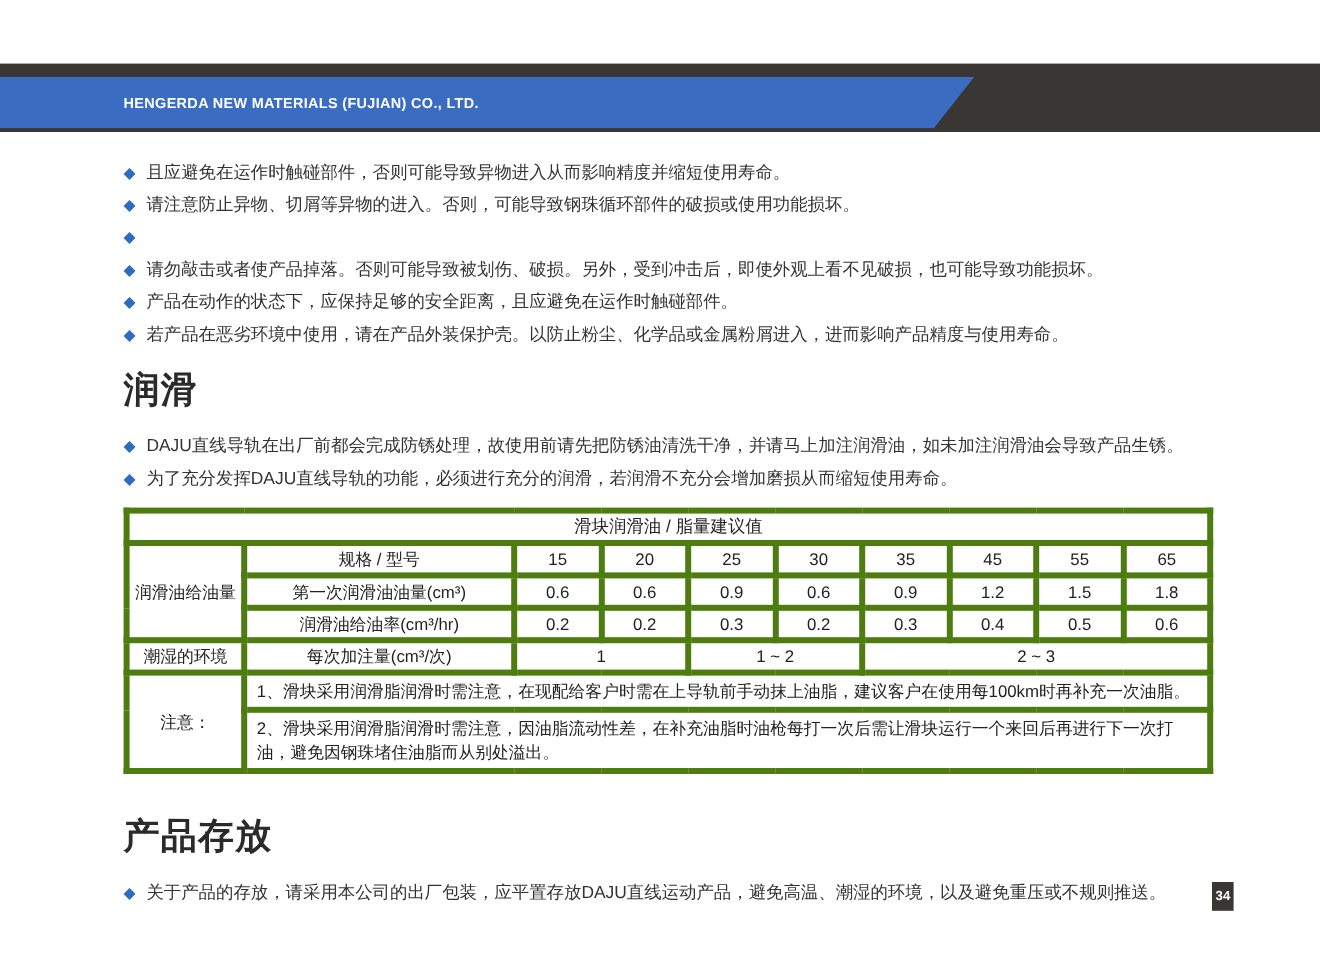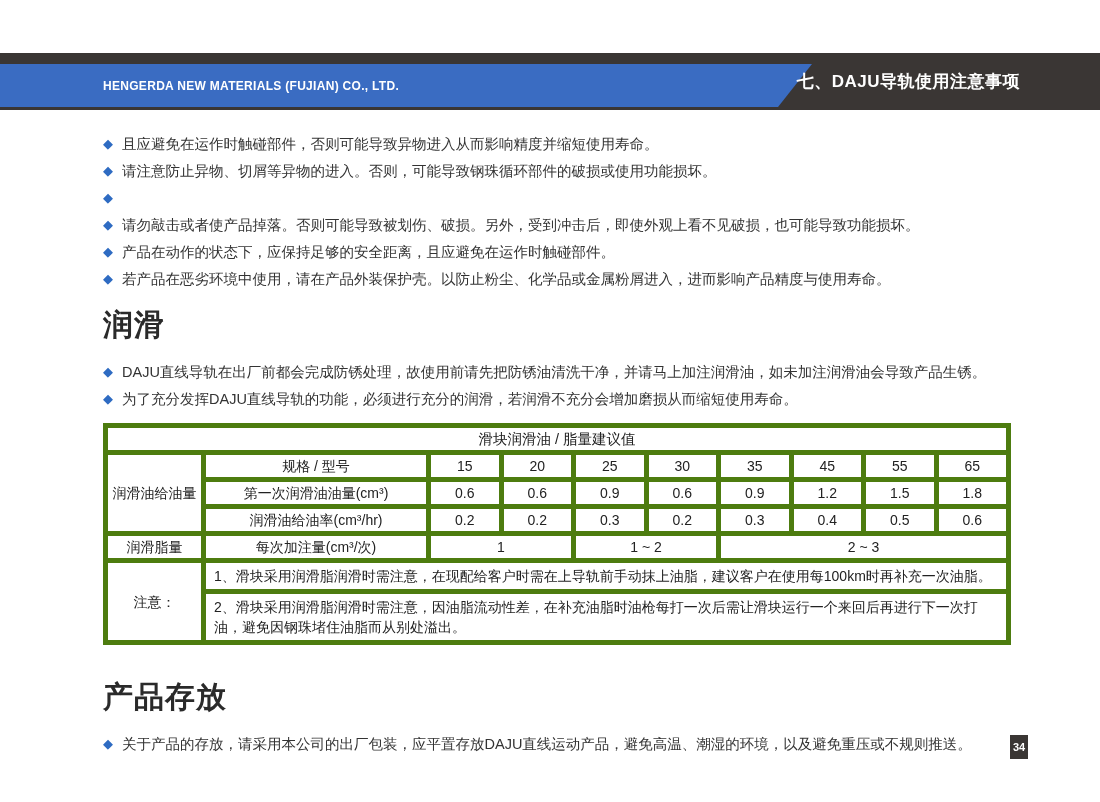--- a/index.html
+++ b/index.html
@@ -72,21 +72,20 @@
     display:flex; align-items:center; justify-content:center;
   }
 </style>
 </head>
 <body>
 
 <div class="header-bar">
   <div class="blue-banner">
     <span class="company-name">HENGERDA NEW MATERIALS (FUJIAN) CO., LTD.</span>
   </div>
-  <div class="header-section-title">七、DAJU导轨使用注意事项</div>
 </div>
 
 <div class="content">
 
   <div class="sec-usage">
     <ul class="bullets">
       <li>
           <span class="diamond">◆</span>
           <span>且应避免在运作时触碰部件，否则可能导致异物进入从而影响精度并缩短使用寿命。</span>
         </li>
@@ -170,21 +169,21 @@
         <td>0.2</td>
         <td>0.2</td>
         <td>0.3</td>
         <td>0.2</td>
         <td>0.3</td>
         <td>0.4</td>
         <td>0.5</td>
         <td>0.6</td>
       </tr>
       <tr>
-        <td>润滑脂量</td>
+        <td>潮湿的环境</td>
         <td>每次加注量(cm³/次)</td>
         <td colspan="2">1</td>
         <td colspan="2">1 ~ 2</td>
         <td colspan="4">2 ~ 3</td>
       </tr>
       <tr>
         <td rowspan="2">注意：</td>
         <td colspan="9" class="note-cell">1、滑块采用润滑脂润滑时需注意，在现配给客户时需在上导轨前手动抹上油脂，建议客户在使用每100km时再补充一次油脂。</td>
       </tr>
       <tr>

